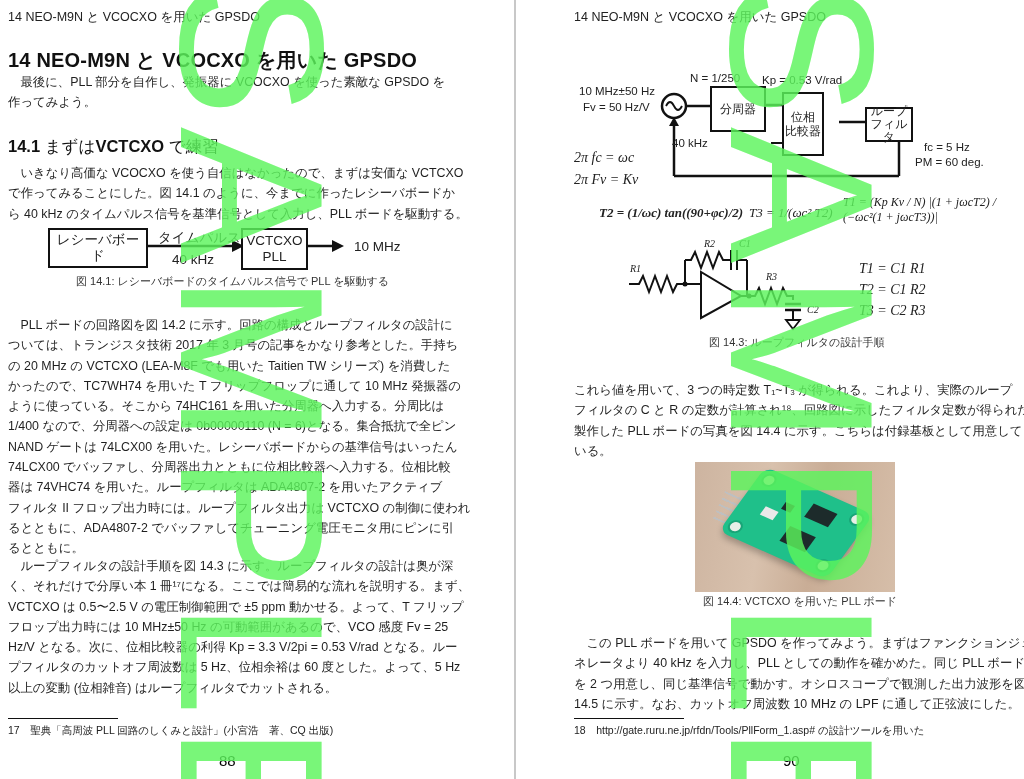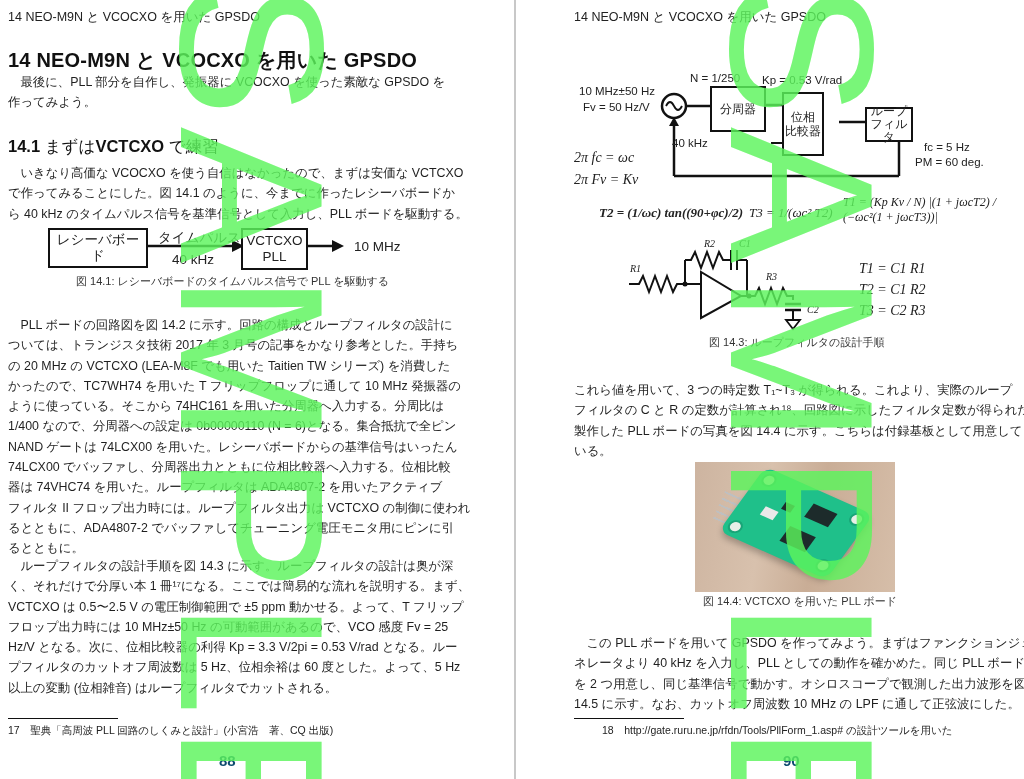--- a/index.html
+++ b/index.html
@@ -21,21 +21,21 @@
   .h2 { position: absolute; left: 8px; top: 136px; font-size: 16.5px; color: #111; }
   .h2 b { font-weight: bold; }
 
   .para { position: absolute; font-size: 12.4px; line-height: 20.3px; color: #1f1f1f; text-align: justify; }
   .para .line { display: block; white-space: nowrap; }
 
   .caption { position: absolute; font-size: 11px; color: #333; white-space: nowrap; }
 
   .footnote-rule { position: absolute; height: 1px; background: #111; width: 110px; }
   .footnote { position: absolute; font-size: 10.5px; color: #222; white-space: nowrap; }
-  .page-num { position: absolute; font-size: 15px; color: #0c4a6e; font-weight: bold; }
+  .page-num { position: absolute; font-size: 15px; color: #000000; }
 
   
   .bd-box { position: absolute; border: 2.5px solid #111; background: #fff; box-sizing: border-box;
             display: flex; align-items: center; justify-content: center; text-align: center; font-size: 13.5px; line-height: 16px; color: #222; }
   .bd-label { position: absolute; font-size: 13.5px; color: #222; white-space: nowrap; }
 
   
   .photo { position: absolute; left: 178px; top: 462px; width: 200px; height: 130px;
            background: linear-gradient(100deg, #cdb4a0 0%, #d8c1ad 35%, #c9ad96 60%, #d6bea9 100%); overflow: hidden; }
   .pcb { position: absolute; left: 42px; top: 22px; width: 118px; height: 78px; background: #1fc08a;
@@ -236,17 +236,17 @@
   <div class="caption" style="left:186px; top:594px;">図 14.4: VCTCXO を用いた PLL ボード</div>
 
   <div class="para" style="left:57px; top:633px; width:445px;">
     <span class="line">　この PLL ボードを用いて GPSDO を作ってみよう。まずはファンクションジェ</span>
     <span class="line">ネレータより 40 kHz を入力し、PLL としての動作を確かめた。同じ PLL ボード</span>
     <span class="line">を 2 つ用意し、同じ基準信号で動かす。オシロスコープで観測した出力波形を図</span>
     <span class="line">14.5 に示す。なお、カットオフ周波数 10 MHz の LPF に通して正弦波にした。</span>
   </div>
 
   <div class="footnote-rule" style="left:57px; top:718px;"></div>
-  <div class="footnote" style="left:57px; top:724px;margin-left:28px;">18　http://gate.ruru.ne.jp/rfdn/Tools/PllForm_1.asp# の設計ツールを用いた</div>
+  <div class="footnote" style="left:57px; top:724px;">18　http://gate.ruru.ne.jp/rfdn/Tools/PllForm_1.asp# の設計ツールを用いた</div>
   <div class="page-num" style="left:266px; top:752px;">90</div>
 
   <div class="watermark" id="wm-right" style="left:183px;">SAMPLE</div>
 </div>
 
 </body></html>

